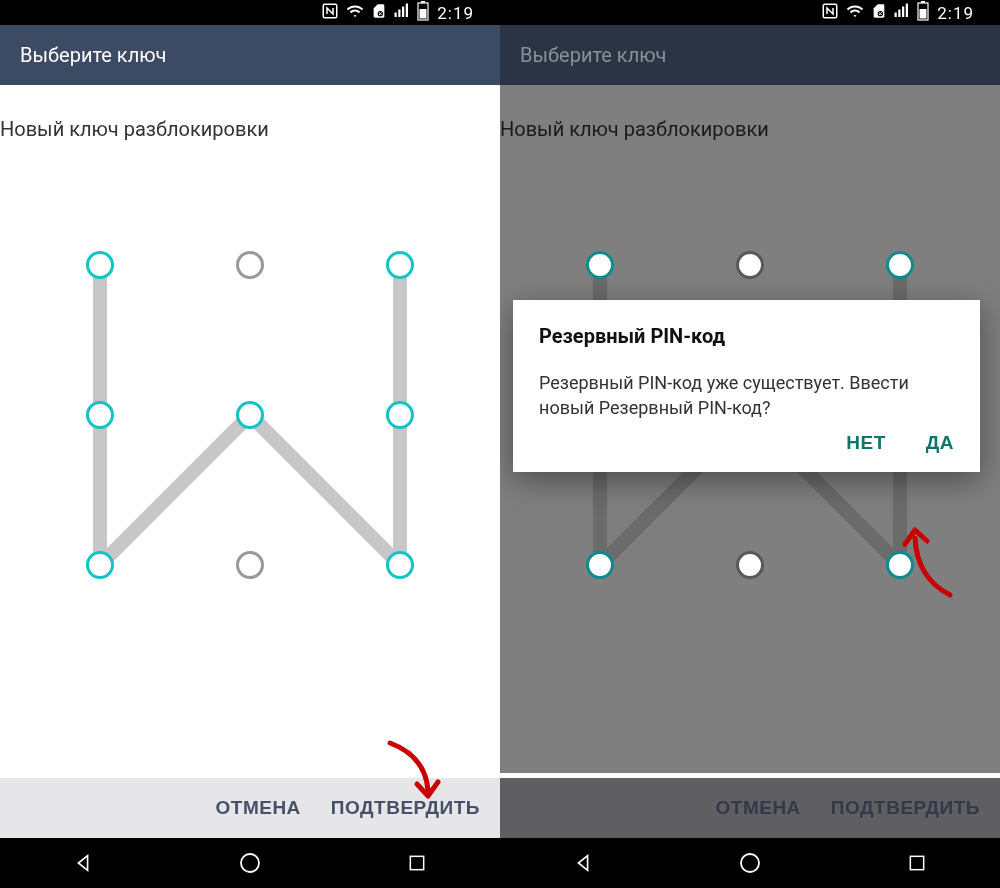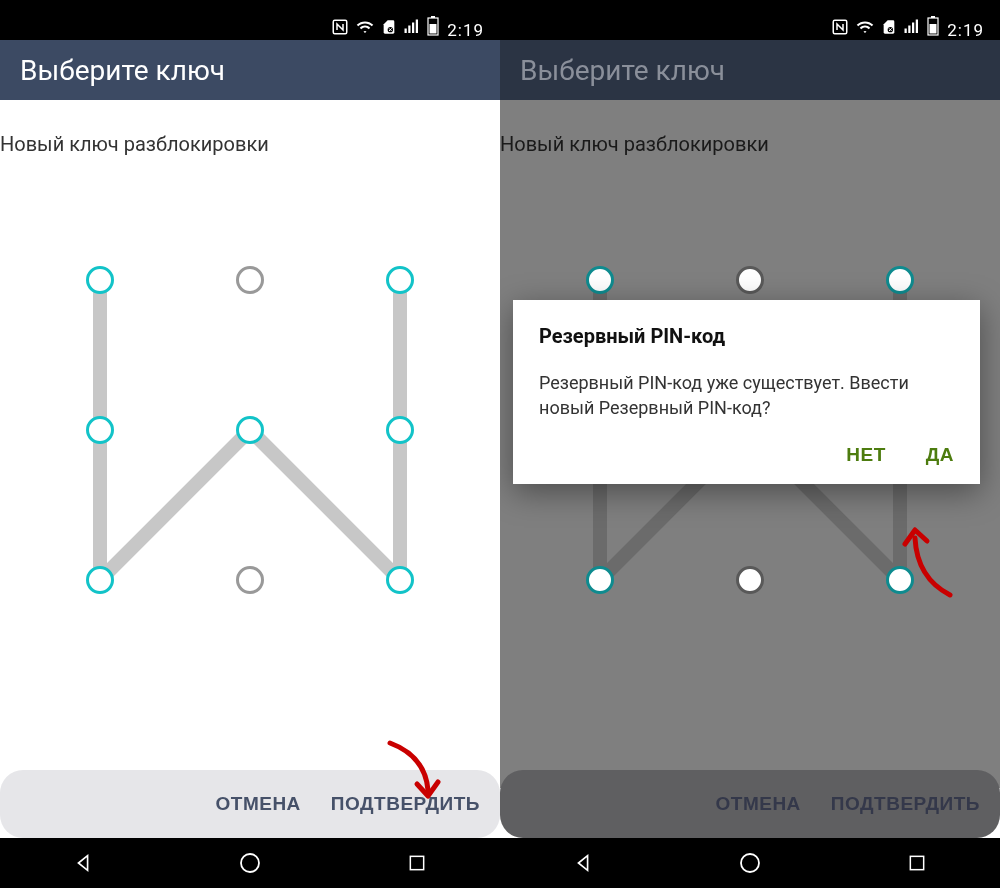--- a/index.html
+++ b/index.html
@@ -1,57 +1,57 @@
 <!DOCTYPE html>
 <html><head>
 <meta charset="utf-8">
 <style>
   * { margin:0; padding:0; box-sizing:border-box; }
   body { font-family: Roboto, Arial, sans-serif; background:#fff; }
   .stage { width:1000px; height:888px; display:flex; position:relative; }
   .phone { width:500px; height:888px; position:relative; background:#fff; overflow:hidden; }
 
   
-  .statusbar { height:40px; background:#000; color:#fff; display:flex; justify-content:flex-end; align-items:flex-end; padding:0 16px; font-size:16px; letter-spacing:1px; gap:6px;}
+  .statusbar { height:25px; background:#000; color:#fff; display:flex; justify-content:flex-end; align-items:center; padding:0 26px; font-size:16px; letter-spacing:1px; gap:6px;}
   .statusbar .clock { font-size:17px; margin-left:2px;}
   .sb-icon { display:inline-block;}
 
   
-  .titlebar { height:60px; background:#3c4a63; color:#fff; display:flex; align-items:center; padding:0 20px; font-size:28px; }
+  .titlebar { height:60px; background:#3c4a63; color:#fff; display:flex; align-items:center; padding:0 20px; font-size:20px; }
 
   
   .content { position:relative; height:calc(888px - 30px - 60px - 60px - 50px); background:#fff; }
   .instruction { text-align:left; font-size:20px; color:#333; padding:32px 0 0 0; }
 
   .pattern-wrap { position:absolute; left:60px; top:140px; width:380px; height:380px; }
   .pattern-svg { position:absolute; inset:0; }
   .dot { position:absolute; width:28px; height:28px; border-radius:50%; border:3px solid #999; background:#fff; transform:translate(-50%,-50%);}
   .dot.active { border-color:#12c3c8; }
 
   
-  .footer { position:absolute; bottom:50px; left:0; right:0; height:68px; background:#e6e6e9; display:flex; justify-content:flex-end; align-items:center; padding:0 20px; gap:30px;border-radius:23px; }
+  .footer { position:absolute; bottom:50px; left:0; right:0; height:60px; background:#e6e6e9; display:flex; justify-content:flex-end; align-items:center; padding:0 20px; gap:30px; }
   .footer button { background:none; border:none; font-size:19px; font-weight:700; color:#465169; letter-spacing:.5px; cursor:pointer;}
 
   
   .navbar { position:absolute; bottom:0; left:0; right:0; height:50px; background:#000; display:flex; justify-content:space-around; align-items:center; }
   .nav-btn { color:#fff; width:40px; height:40px; display:flex; align-items:center; justify-content:center; cursor:pointer;}
   .dim .titlebar { background:#2b3444; color:#8a8f9a;}
   .dim .content { background:#7f7f7f; }
   .dim .instruction { color:#1a1a1a; }
   .dim .footer { background:#5f5f61; }
   .dim .footer button { color:#34384a; }
   .dim .dot { border-color:#595959;}
   .dim .dot.active { border-color:#0e8b8f;}
 
   
   .dialog { position:absolute; left:13px; right:20px; top:300px; background:#fff; padding:24px 26px 18px 26px; box-shadow:0 8px 30px rgba(0,0,0,.4);}
   .dialog-title { font-size:20px; font-weight:700; color:#111; margin-bottom:22px;}
-  .dialog-body { font-size:18px; color:#333; line-height:1.4; margin-bottom:24px;}
+  .dialog-body { font-size:18px; color:#333; line-height:1.4; margin-bottom:12px;}
   .dialog-actions { display:flex; justify-content:flex-end; gap:40px; }
-  .dialog-actions button { background:none; border:none; font-size:19px; font-weight:700; color:#4d7c0f; cursor:pointer; letter-spacing:.5px;}
+  .dialog-actions button { background:none; border:none; font-size:19px; font-weight:700; color:#0f766e; cursor:pointer; letter-spacing:.5px;}
 
   
   .arrow { position:absolute; pointer-events:none; }
 </style>
 </head>
 <body>
 
 <div class="stage">
 
   <div class="phone">

